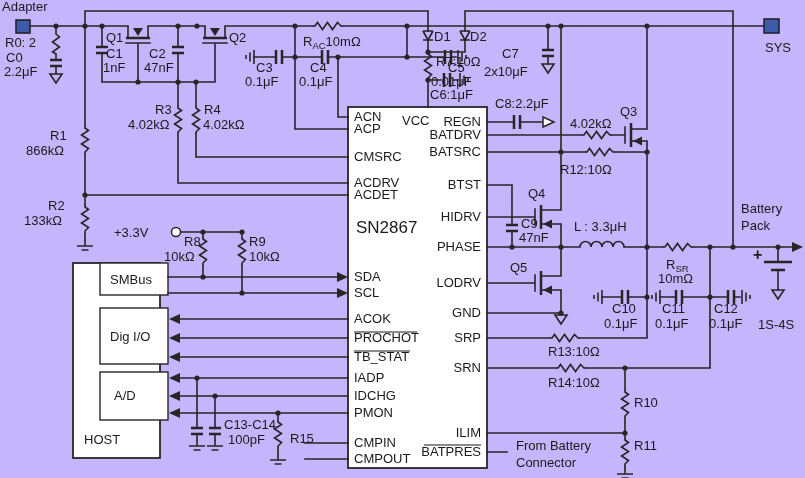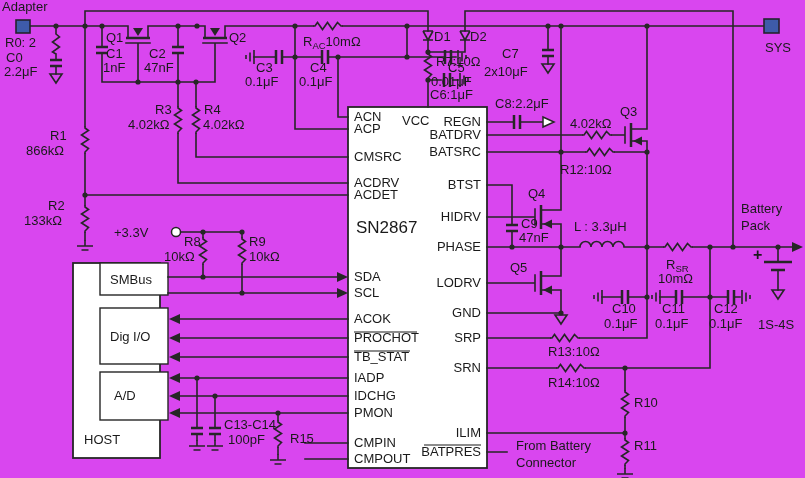--- a/index.html
+++ b/index.html
@@ -1,16 +1,16 @@
 <!DOCTYPE html>
 <html><head>
 <meta charset="utf-8">
 <style>
   html,body{margin:0;padding:0;background:#ffffff;}
-  .stage{position:relative;width:805px;height:478px;background:#d946ef;overflow:hidden;}
+  .stage{position:relative;width:805px;height:478px;background:#c4b5fd;overflow:hidden;}
   svg{display:block;}
   text{font-family:"Liberation Sans","DejaVu Sans",sans-serif;font-size:13px;fill:#1a1a1a;}
   .big{font-size:17px;}
   .plus{font-size:16px;font-weight:bold;}
   .w{stroke:#262626;stroke-width:1.6;fill:none;stroke-linecap:square;}
   .w2{stroke:#262626;stroke-width:2.5;fill:none;stroke-linecap:butt;}
   .sym{stroke:#262626;stroke-width:1.6;fill:none;}
   .solid{fill:#262626;stroke:none;}
   .hollow{fill:#ffffff;stroke:#262626;stroke-width:1.5;}
   .box{fill:#ffffff;stroke:#262626;stroke-width:1.8;}

